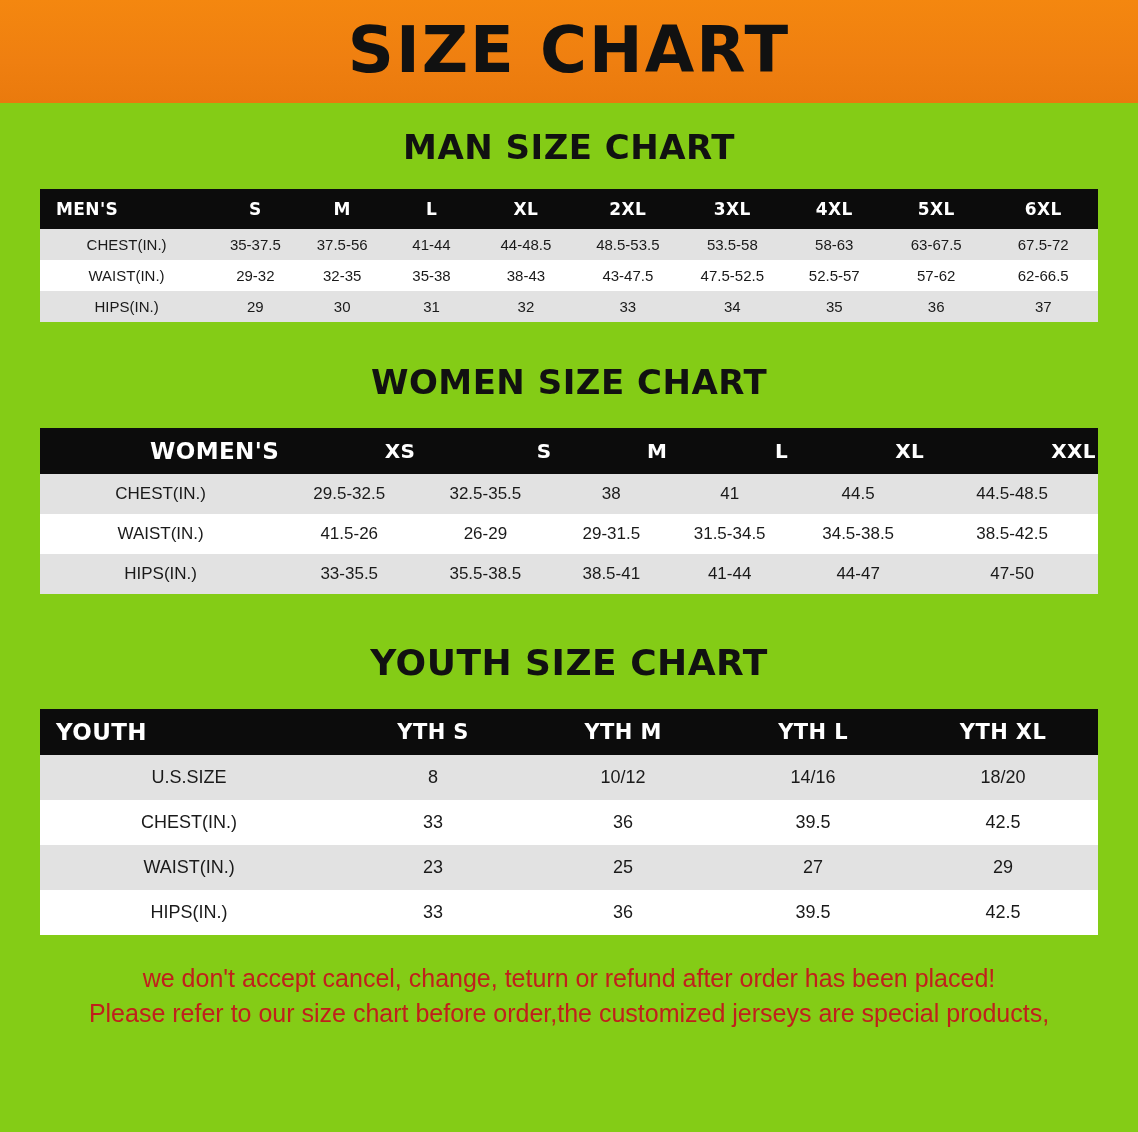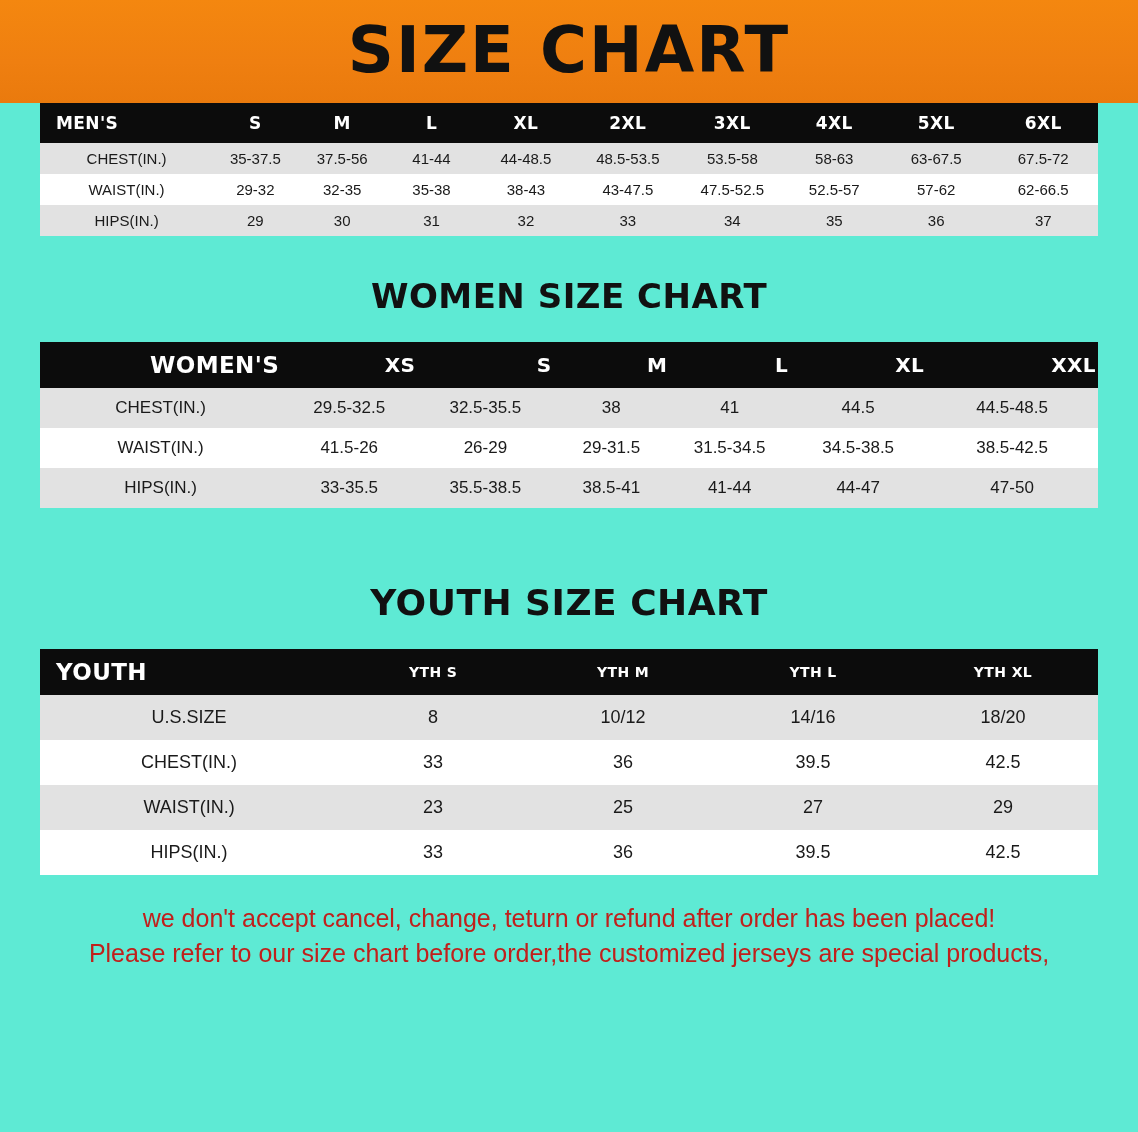--- a/index.html
+++ b/index.html
@@ -11,21 +11,21 @@
     width: 1138px;
     height: 1132px;
     font-family: "Liberation Sans", sans-serif;
     color: #111111;
     overflow: hidden;
   }
   .page {
     position: relative;
     width: 1138px;
     height: 1132px;
-    background: #5eead4;
+    background: #84cc16;
   }
 
   
   .banner {
     width: 100%;
     height: 103px;
     background: linear-gradient(180deg, #f4870f 0%, #ef7f10 60%, #ea7a0d 100%);
     display: flex;
     align-items: center;
     justify-content: center;
@@ -44,21 +44,21 @@
   .section-title {
     text-align: center;
     font-family: "DejaVu Sans", sans-serif;
     font-weight: bold;
     font-size: 34px;
     letter-spacing: 0.5px;
     color: #111111;
   }
   .section-title.man    { margin-top: 24px; margin-bottom: 22px; }
   .section-title.women  { margin-top: 40px; margin-bottom: 26px; }
-  .section-title.youth  { margin-top: 74px; margin-bottom: 26px; font-size: 36px;}
+  .section-title.youth  { margin-top: 48px; margin-bottom: 26px; font-size: 36px;}
 
   
   .table-wrap {
     margin: 0 40px;
   }
   table {
     width: 100%;
     border-collapse: collapse;
     table-layout: fixed;
   }
@@ -98,21 +98,21 @@
   .men thead th { font-size: 17px; }
   .men thead th.rowlabel { font-size: 17px; }
   .men tbody td { font-size: 15px; padding: 7px 1px; }
   .men tbody td.rowlabel { font-size: 15px; }
 
   .women thead th { font-size: 20px; text-align: right; }
   .women thead th.rowlabel { font-size: 23px; }
   .women tbody td { font-size: 17px; padding: 10px 2px; }
   .women tbody td.rowlabel { font-size: 17px; }
 
-  .youth thead th { font-size: 14px; }
+  .youth thead th { font-size: 21px; }
   .youth thead th.rowlabel { font-size: 23px; }
   .youth tbody td { font-size: 18px; padding: 12px 2px; }
   .youth tbody td.rowlabel { font-size: 18px; }
 
   
   .note {
     margin: 26px 34px 0 34px;
     color: #c0201c;
     font-family: "Liberation Sans", sans-serif;
     font-size: 25px;
@@ -123,20 +123,21 @@
 </style>
 </head>
 <body>
 
 <div class="page">
 
   <div class="banner">
     <div class="banner-title">SIZE CHART</div>
   </div>
 
+  <div class="section-title man">MAN SIZE CHART</div>
   <div class="table-wrap">
     <table class="men">
       <thead>
         <tr>
           <th class="rowlabel" style="width:15.5%">MEN'S</th>
           <th style="width:8%">S</th>
           <th style="width:8.5%">M</th>
           <th style="width:8.5%">L</th>
           <th style="width:9.5%">XL</th>
           <th style="width:10%">2XL</th>

